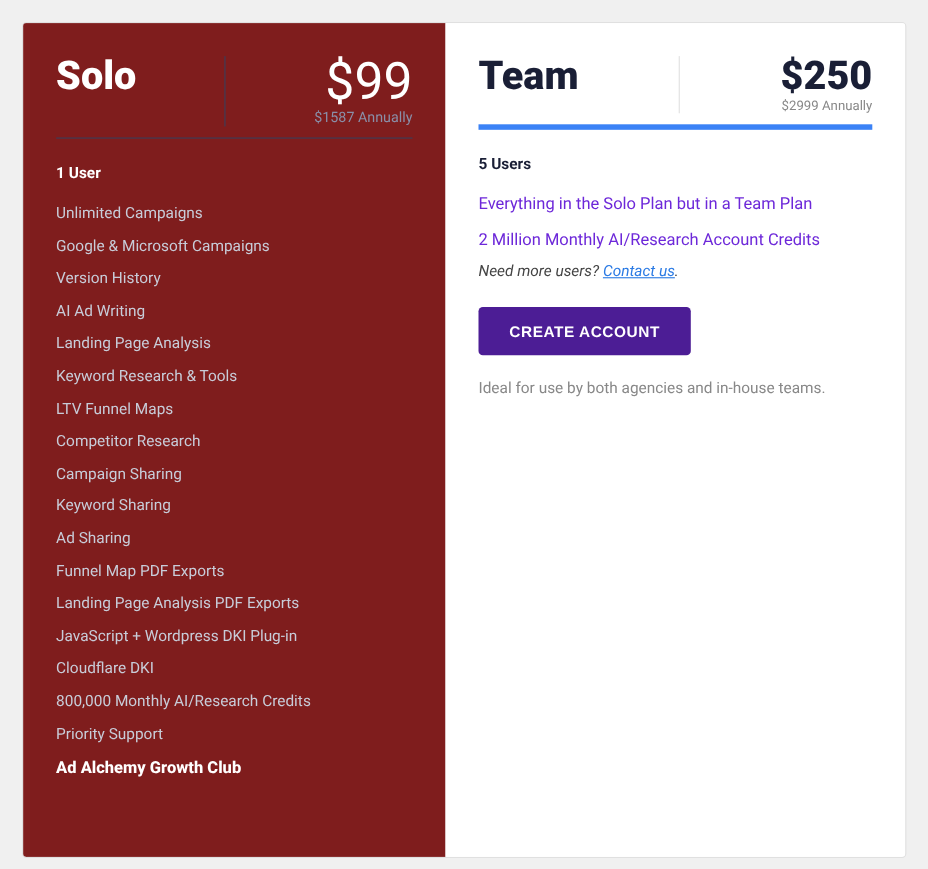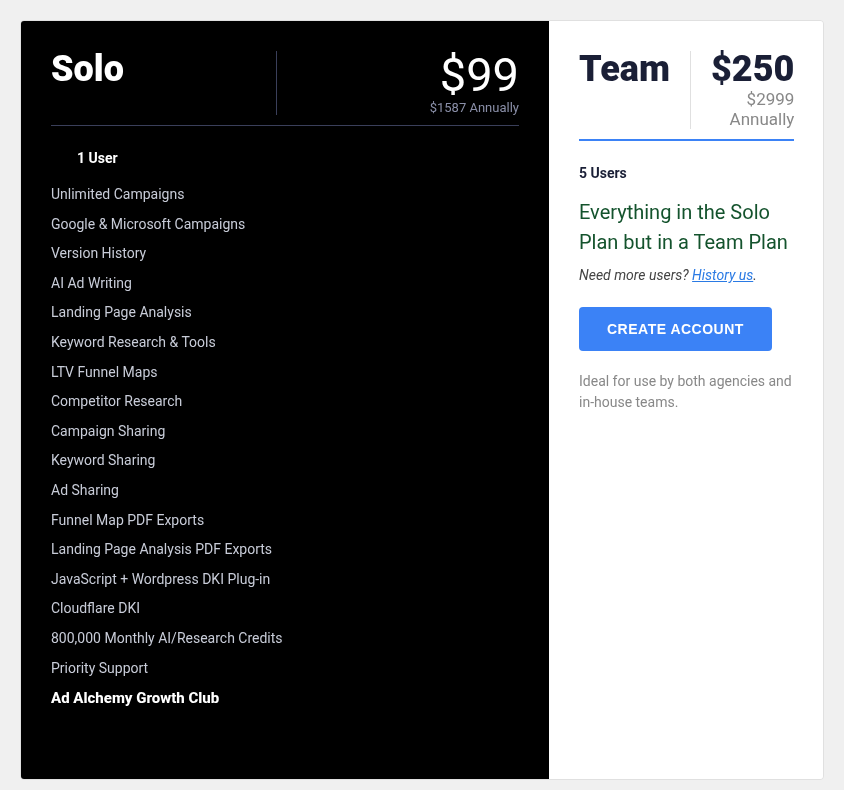--- a/index.html
+++ b/index.html
@@ -22,23 +22,23 @@
       display: flex;
       width: 844px;
       min-height: 760px;
       border: 1px solid #e0e0e0;
       border-radius: 4px;
       overflow: hidden;
     }
 
     
     .solo-panel {
-      background: #000000;
-      color: #fff;
-      width: 528px;
+      background: #7f1d1d;
+      color: #fff;
+      width: 384px;
       padding: 30px 30px;
       flex-shrink: 0;
     }
 
     .solo-header {
       display: flex;
       align-items: flex-start;
       justify-content: space-between;
       margin-bottom: 24px;
       padding-bottom: 10px;
@@ -74,21 +74,20 @@
       font-size: 13px;
       color: #8a8fa8;
       margin-top: 2px;
     }
 
     .solo-users {
       font-size: 14px;
       font-weight: 700;
       color: #fff;
       margin-bottom: 14px;
-      margin-left: 26px;
     }
 
     .solo-features {
       list-style: none;
     }
 
     .solo-features li {
       font-size: 14px;
       color: #c8ccd8;
       padding: 5px 0;
@@ -107,21 +106,21 @@
       flex: 1;
       padding: 30px 30px;
     }
 
     .team-header {
       display: flex;
       align-items: flex-start;
       justify-content: space-between;
       margin-bottom: 24px;
       padding-bottom: 10px;
-      border-bottom: 2px solid #3b82f6;
+      border-bottom: 5px solid #3b82f6;
     }
 
     .team-title {
       font-size: 36px;
       font-weight: 900;
       color: #1a1f36;
       line-height: 1;
     }
 
     .team-divider {
@@ -136,53 +135,53 @@
     }
 
     .team-price-main {
       font-size: 36px;
       font-weight: 900;
       color: #1a1f36;
       line-height: 1;
     }
 
     .team-price-annual {
-      font-size: 17px;
+      font-size: 12px;
       color: #888;
       margin-top: 2px;
     }
 
     .team-users {
       font-size: 14px;
       font-weight: 700;
       color: #1a1f36;
       margin-bottom: 16px;
     }
 
     .team-feature-text {
-      font-size: 20px;
-      color: #14532d;
+      font-size: 15px;
+      color: #6d28d9;
       margin-bottom: 10px;
       line-height: 1.5;
     }
 
     .team-contact-text {
       font-size: 14px;
       color: #444;
       margin-bottom: 24px;
       font-style: italic;
     }
 
     .team-contact-text a {
       color: #2a7ae4;
       text-decoration: underline;
     }
 
     .create-account-btn {
-      background: #3b82f6;
+      background: #4c1d95;
       color: #fff;
       border: none;
       border-radius: 4px;
       padding: 14px 28px;
       font-size: 14px;
       font-weight: 700;
       cursor: pointer;
       letter-spacing: 0.5px;
       margin-bottom: 20px;
       display: block;
@@ -240,24 +239,25 @@
       <div class="team-divider"></div>
       <div class="team-price-block">
         <div class="team-price-main">$250</div>
         <div class="team-price-annual">$2999 Annually</div>
       </div>
     </div>
 
     <div class="team-users">5 Users</div>
 
     <div class="team-feature-text">Everything in the Solo Plan but in a Team Plan</div>
+    <div class="team-feature-text">2 Million Monthly AI/Research Account Credits</div>
 
     <div class="team-contact-text">
       <span>Need more users?</span>
-      <a href="#">History us</a><span>.</span>
+      <a href="#">Contact us</a><span>.</span>
     </div>
 
     <button class="create-account-btn">Create Account</button>
 
     <div class="team-tagline">Ideal for use by both agencies and in-house teams.</div>
   </div>
 
 </div>
 
 </body></html>

